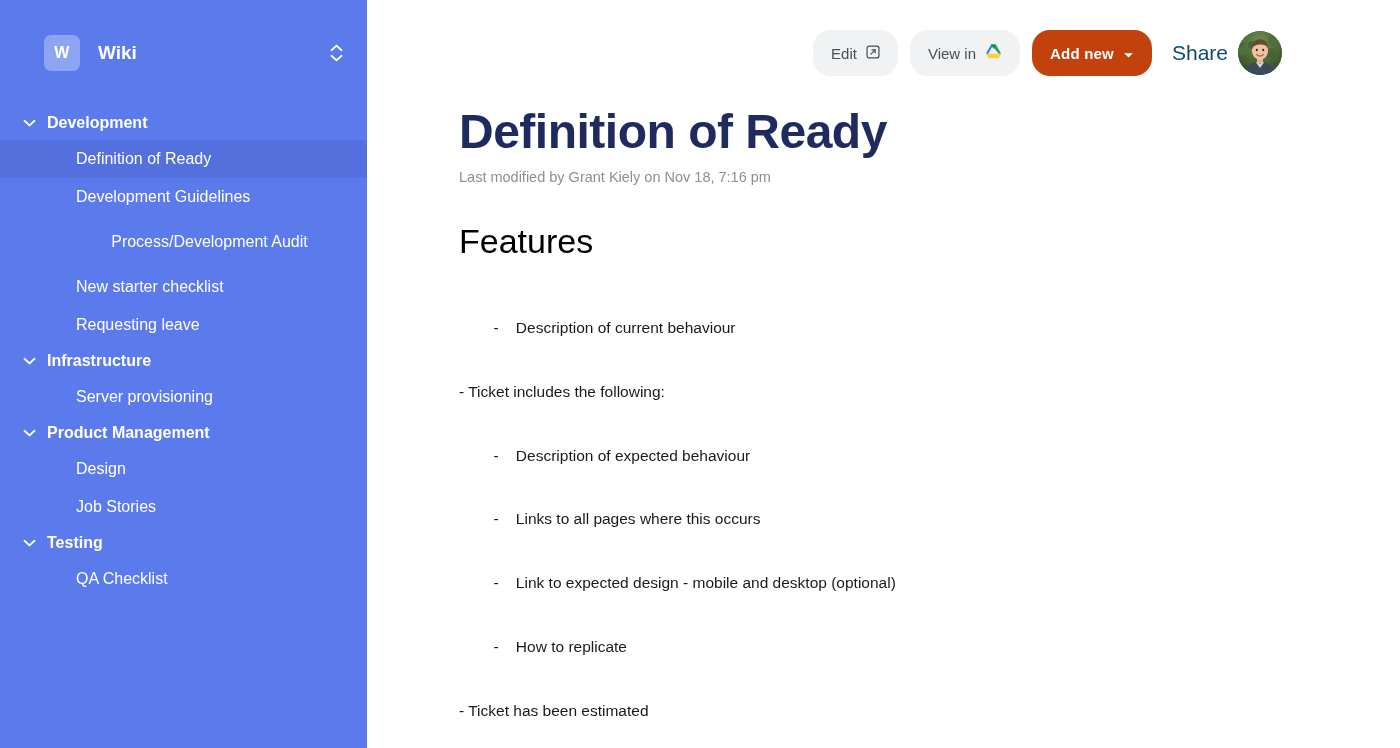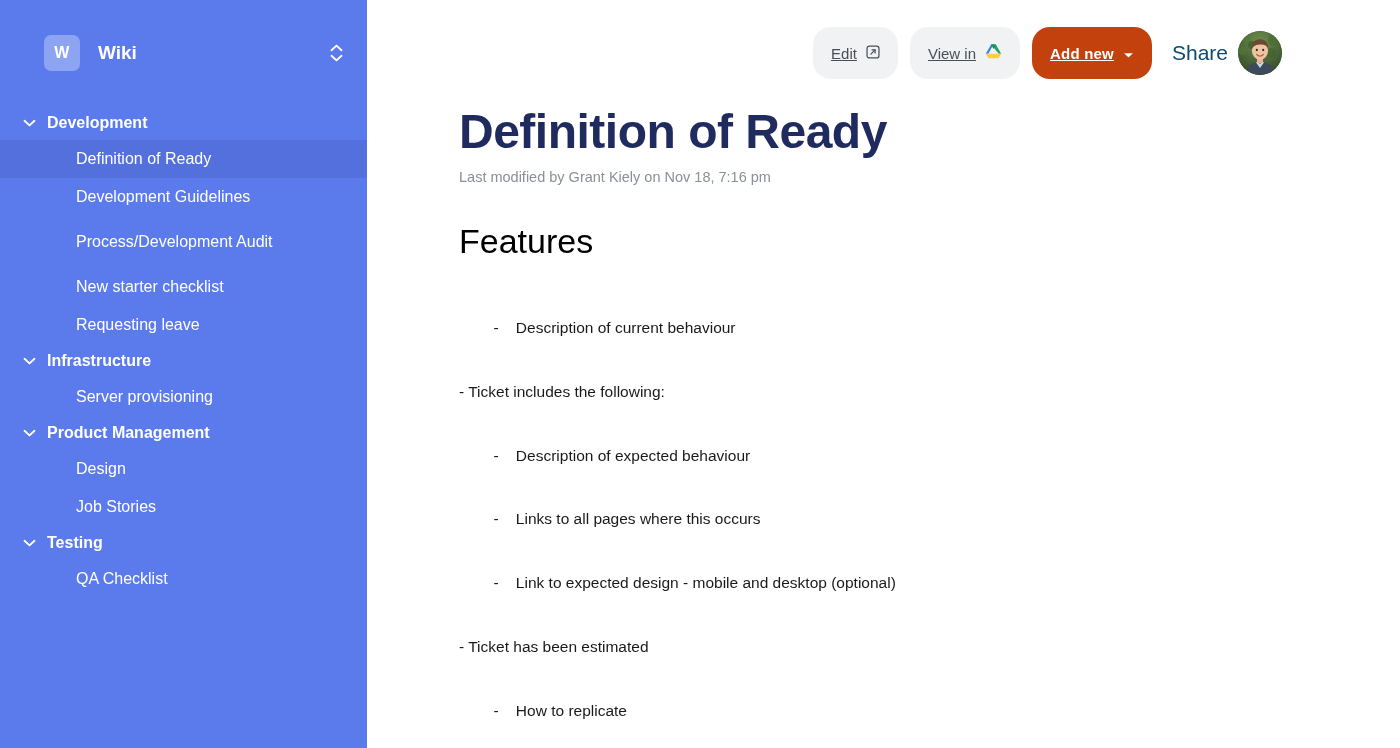--- a/index.html
+++ b/index.html
@@ -84,52 +84,51 @@
     padding: 4px 24px 4px 76px;
     color: #ffffff;
     font-size: 16px;
     font-weight: 400;
     cursor: pointer;
     line-height: 1.38;
   }
   .nav-item.active {
     background: #5370dd;
   }
-  .nav-item.two-line { min-height: 52px; }
+  .nav-item.two-line { min-height: 52px; justify-content: center; }
 
   
   #main {
     flex: 1 1 auto;
     height: 748px;
     position: relative;
     background: #ffffff;
     overflow: hidden;
   }
 
   #toolbar {
     height: 106px;
     display: flex;
     align-items: center;
     justify-content: flex-end;
     padding-right: 118px;
     gap: 0;
   }
   .pill {
-    height: 52px;
+    height: 46px;
     border-radius: 18px;
     display: inline-flex;
     align-items: center;
     gap: 9px;
     padding: 0 18px;
     font-size: 15px;
     cursor: pointer;
     white-space: nowrap;
     border: none;
     font-family: "Liberation Sans", sans-serif;
-    text-decoration: underline;
   }
   .pill-gray {
     background: #f1f2f4;
     color: #4a4f57;
   }
   .pill-blue {
     background: #c2410c;
     color: #ffffff;
     font-weight: 700;
     letter-spacing: .2px;
@@ -368,21 +367,21 @@
     <div id="last-modified">Last modified by Grant Kiely on Nov 18, 7:16 pm</div>
 
     <h2 id="features-heading">Features</h2>
 
     <div id="body-lines">
       <div class="bline">        -    Description of current behaviour</div>
       <div class="bline">- Ticket includes the following:</div>
       <div class="bline">        -    Description of expected behaviour</div>
       <div class="bline">        -    Links to all pages where this occurs</div>
       <div class="bline">        -    Link to expected design - mobile and desktop (optional)</div>
+      <div class="bline">        -    How to replicate</div>
       <div class="bline">- Ticket has been estimated</div>
-      <div class="bline">        -    How to replicate</div>
       
       
       
     </div>
   </div>
 
 </main>
 
 </body></html>

